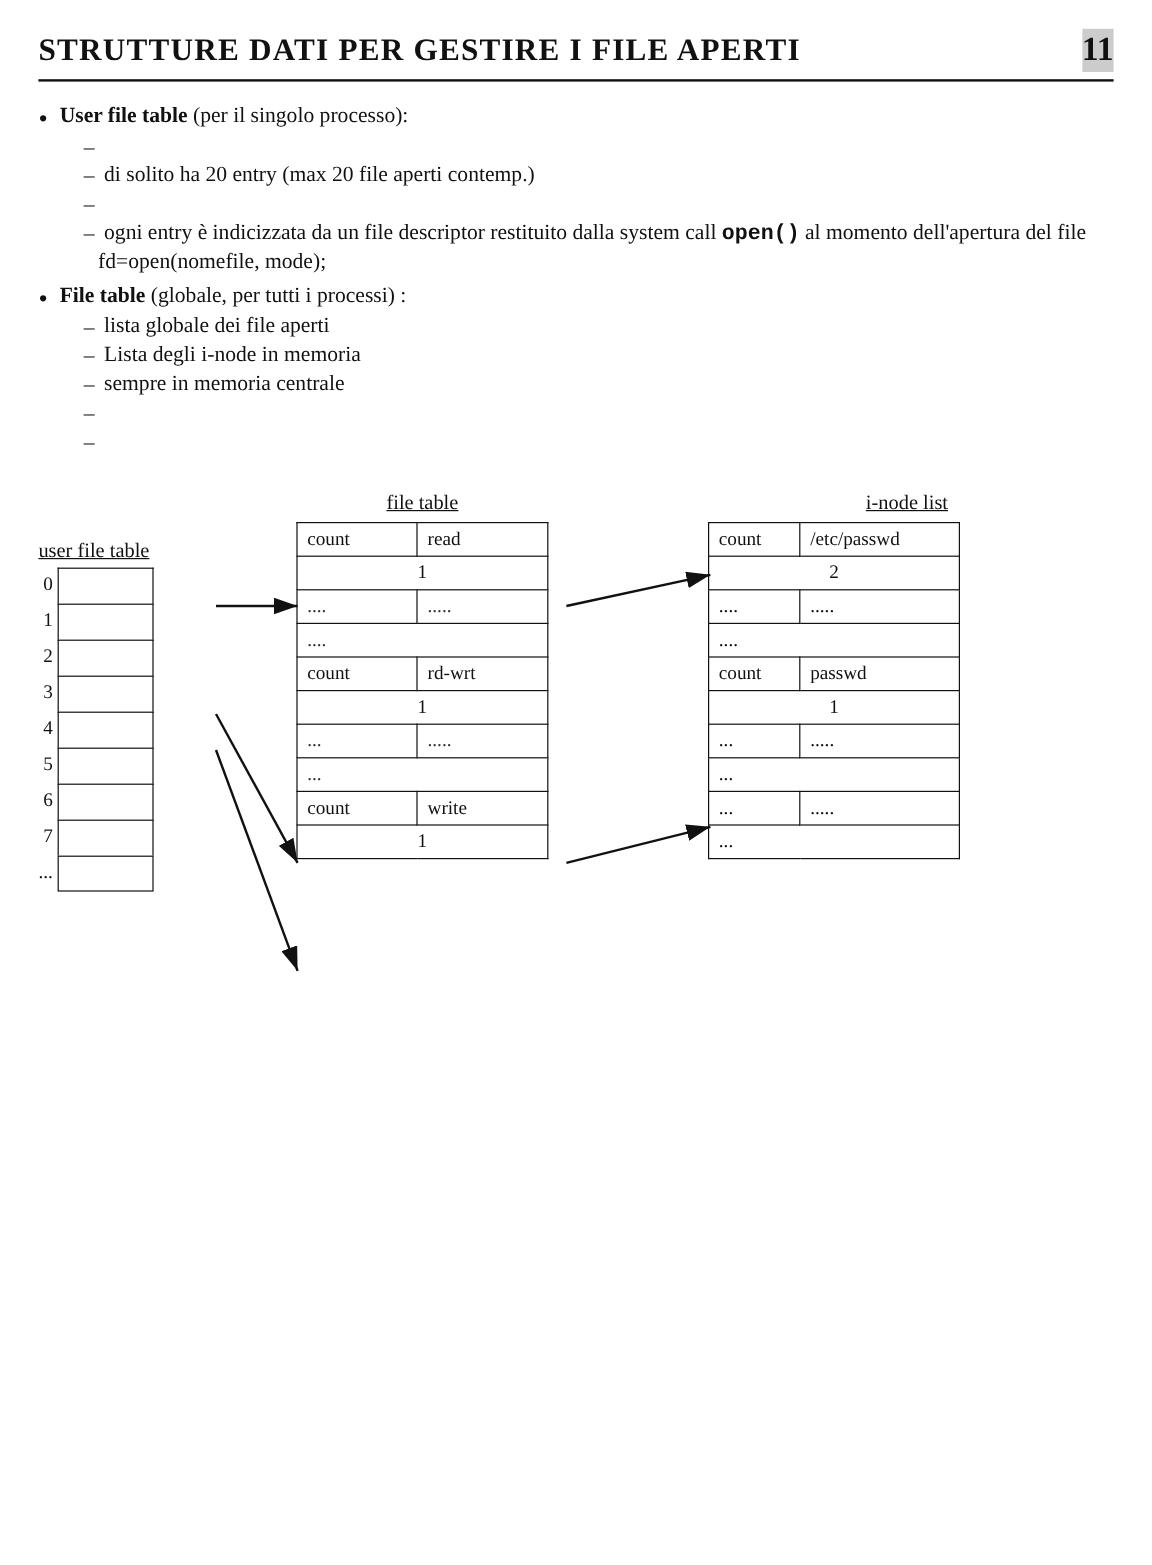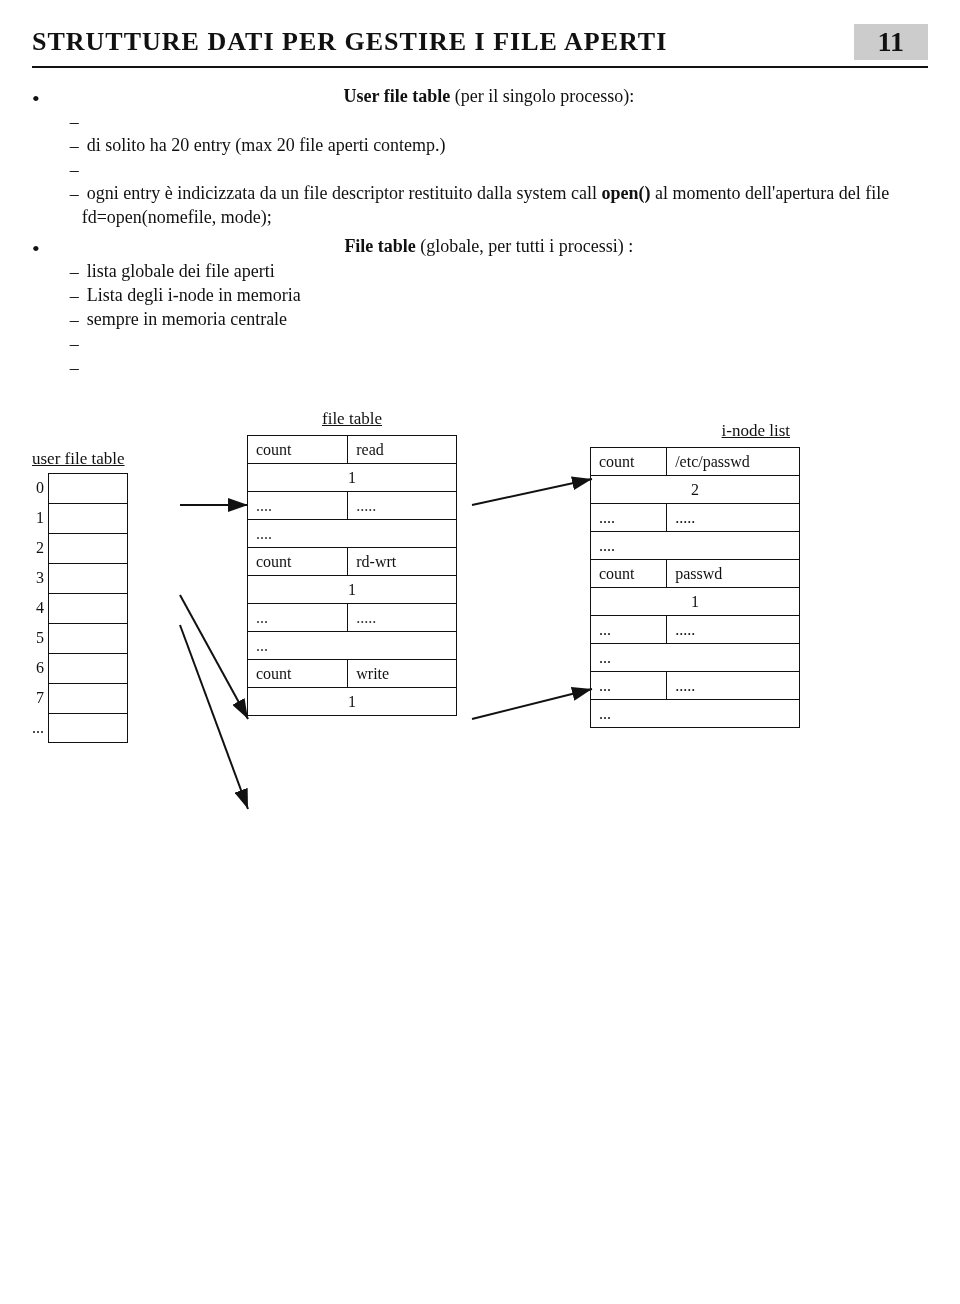--- a/index.html
+++ b/index.html
@@ -23,58 +23,57 @@
     .page-title {
       font-size: 26px;
       font-weight: bold;
       letter-spacing: 1px;
       text-transform: uppercase;
     }
     .page-number {
       font-size: 28px;
       font-weight: bold;
       background: #ccc;
-      padding: 2px 24px;
+      padding: 2px 0;
       margin-left: 10px;
     }
     .content {
       margin-top: 10px;
     }
     .bullet-section {
       display: flex;
       align-items: flex-start;
       margin-bottom: 6px;
     }
     .bullet-dot {
       font-size: 22px;
       margin-right: 10px;
       margin-top: 0px;
       flex-shrink: 0;
     }
     .bullet-text {
       flex: 1;
-      text-align: center;
     }
     .sub-list {
       list-style: none;
       margin-left: 20px;
       margin-top: 4px;
     }
     .sub-list li {
       display: flex;
       align-items: flex-start;
       margin-bottom: 2px;
     }
     .dash {
       margin-right: 8px;
       flex-shrink: 0;
       margin-top: 1px;
     }
     .bold { font-weight: bold; }
-    .code { font-family: Liberation Serif, serif; font-weight: bold; }
+    .code { font-family: Liberation Mono, monospace; font-weight: bold; }
     .uft-label {
       text-decoration: underline;
       margin-bottom: 4px;
       font-size: 17px;
     }
     .uft-rows {
       display: flex;
       flex-direction: row;
       align-items: flex-start;
     }
@@ -301,21 +300,21 @@
           <td>count</td>
           <td>write</td>
         </tr>
         <tr class="ft-value-row">
           <td colspan="2" style="text-align:center;">1</td>
         </tr>
       </tbody>
         </table>
     </div>
 
-    <div style="position:absolute; left:558px; top:12px; display:flex; flex-direction:column; align-items:flex-end;">
+    <div style="position:absolute; left:558px; top:0px; display:flex; flex-direction:column; align-items:flex-end;">
       <div class="inode-label">i-node list</div>
       <table class="inode-table">
         <tbody>
             <tr>
           <td>count</td>
           <td>/etc/passwd</td>
         </tr>
         <tr>
           <td colspan="2" style="text-align:center;">2</td>
         </tr>

